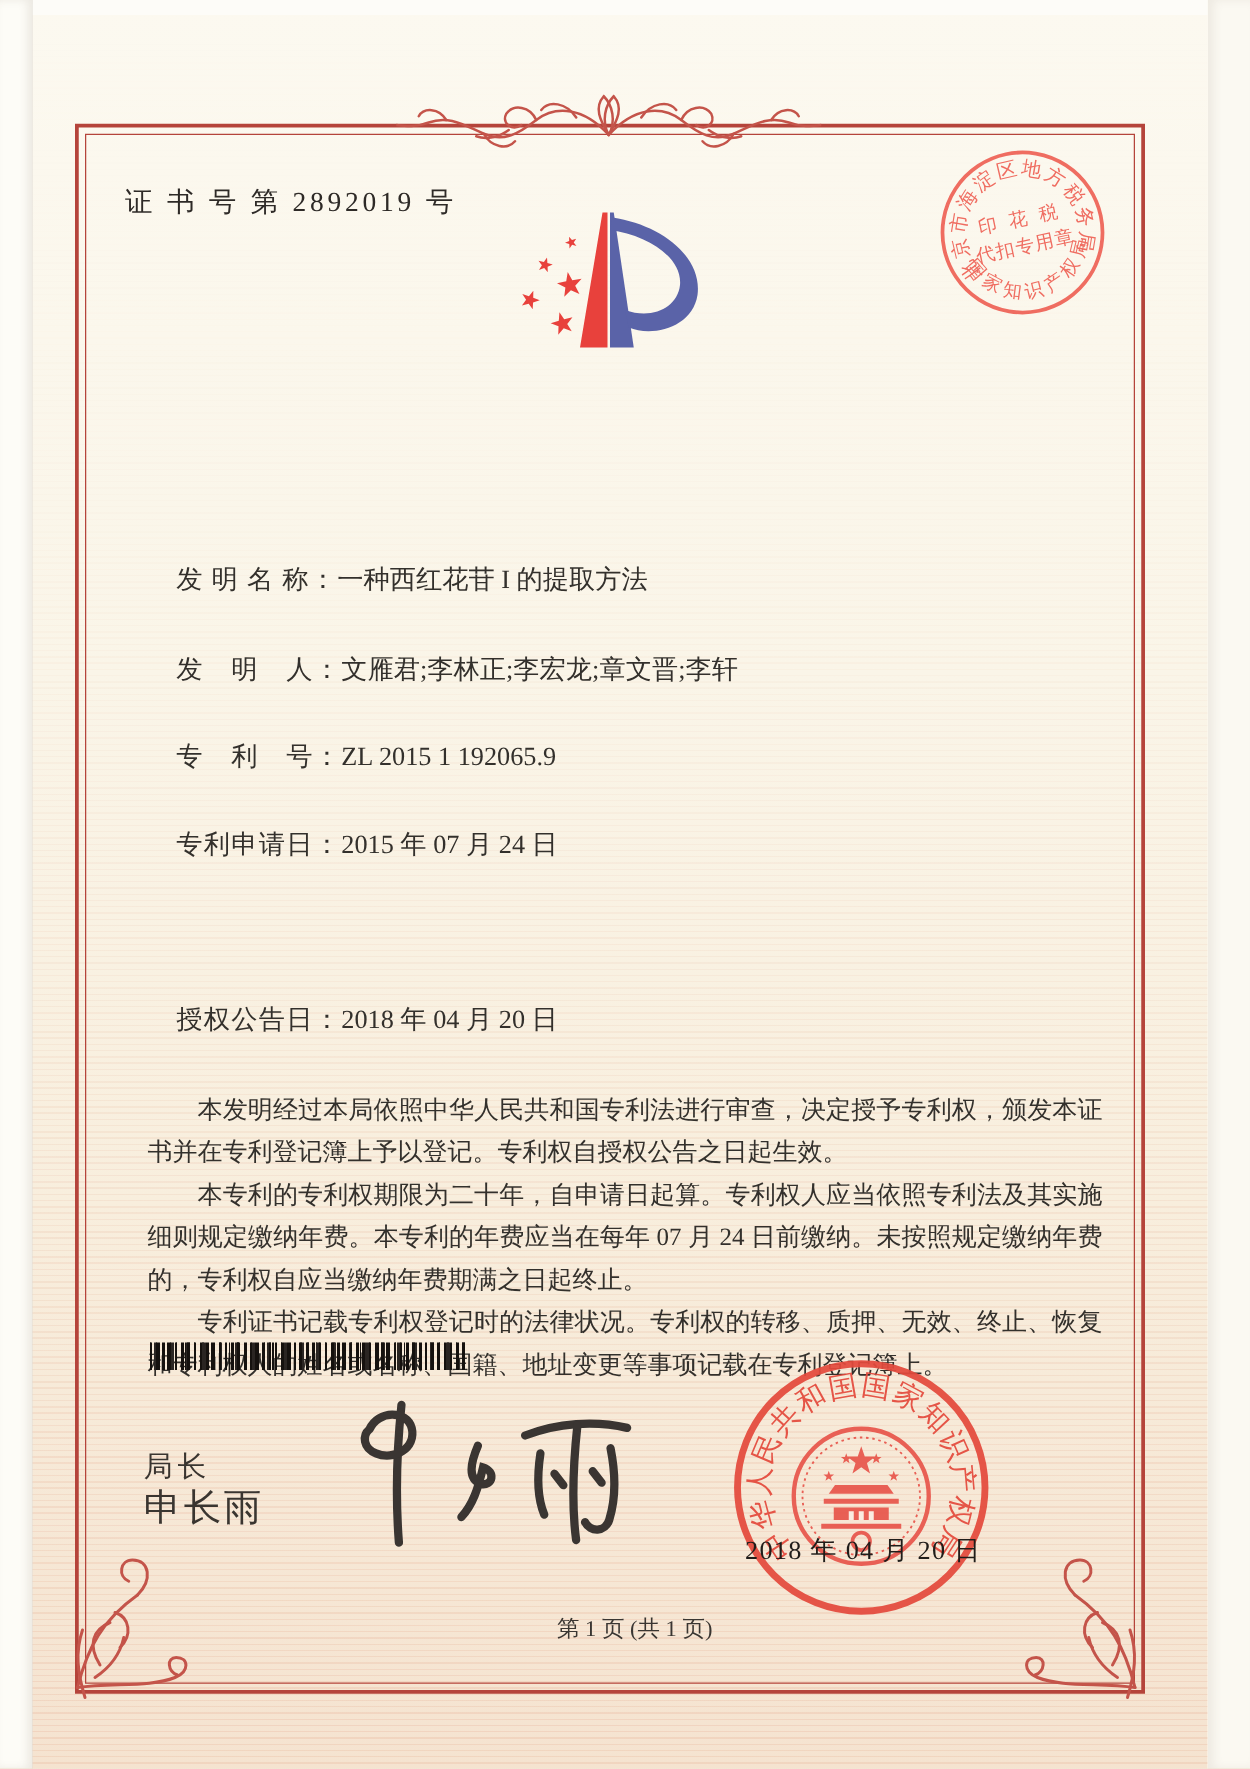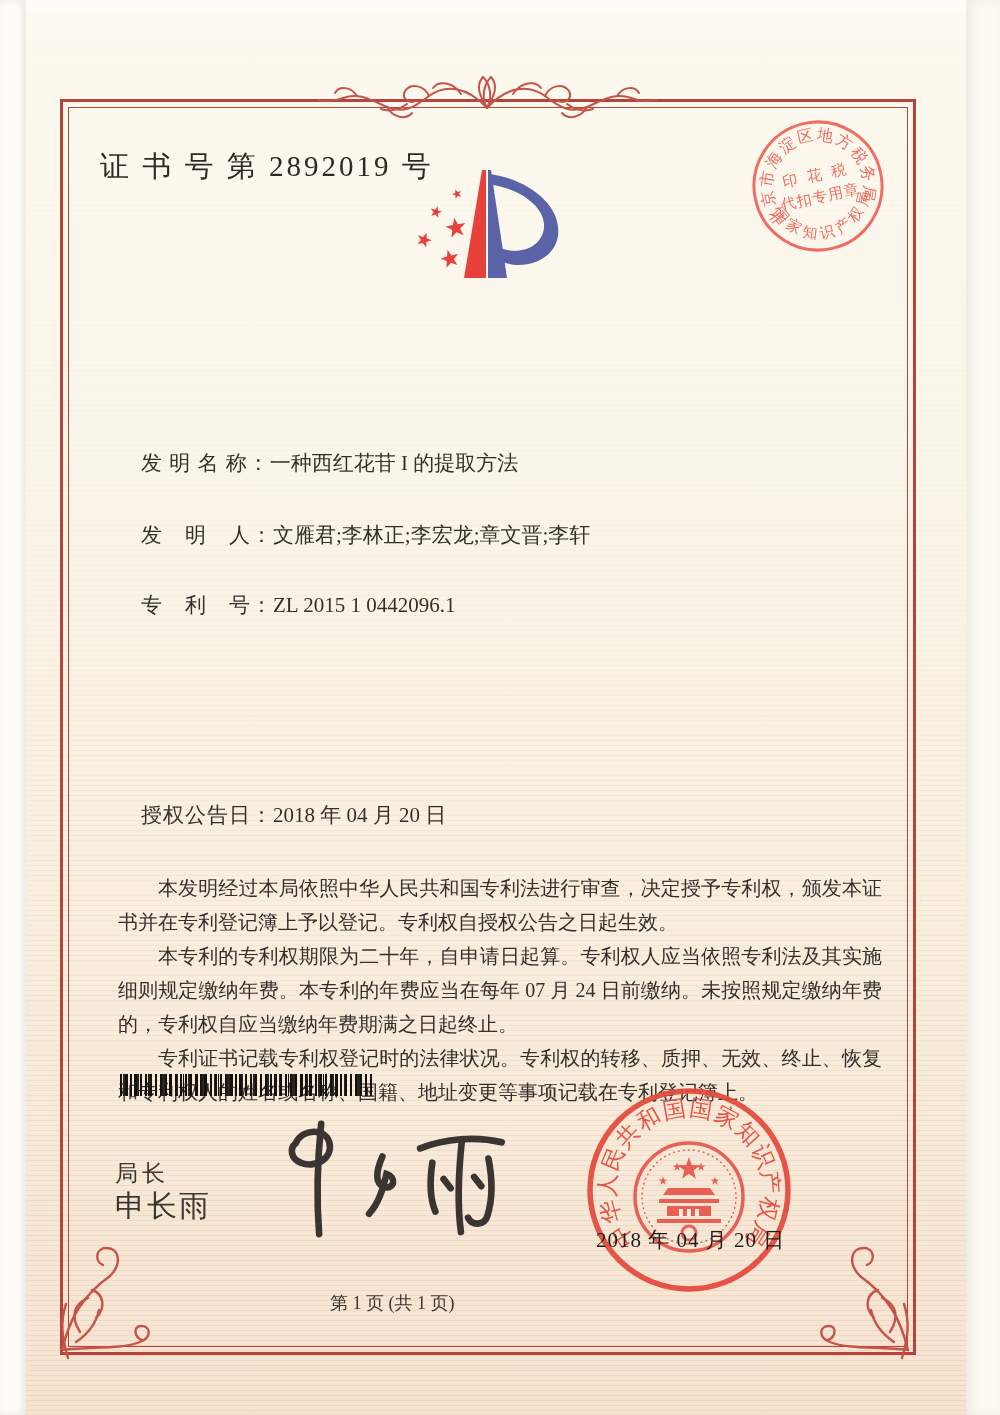--- a/index.html
+++ b/index.html
@@ -9,39 +9,39 @@
   .texture{position:absolute;inset:0;pointer-events:none;
     background:repeating-linear-gradient(180deg,rgba(219,126,94,.17) 0,rgba(219,126,94,.17) 1px,rgba(255,255,255,0) 1px,rgba(255,255,255,0) 5px);
     -webkit-mask-image:linear-gradient(180deg,rgba(0,0,0,0) 0%,rgba(0,0,0,.12) 30%,rgba(0,0,0,.5) 62%,rgba(0,0,0,.85) 100%);
     mask-image:linear-gradient(180deg,rgba(0,0,0,0) 0%,rgba(0,0,0,.12) 30%,rgba(0,0,0,.5) 62%,rgba(0,0,0,.85) 100%);}
   .edge-left{position:absolute;left:0;top:0;width:26px;height:1415px;background:#fdfcf7;box-shadow:inset -4px 0 7px rgba(90,70,50,.10);}
   .edge-right{position:absolute;right:0;top:0;width:34px;height:1415px;background:#fbf9f2;box-shadow:inset 5px 0 8px rgba(90,70,50,.08);}
   .edge-top{position:absolute;left:0;top:0;width:1000px;height:12px;background:#fdfcf8;}
   
   .frame-outer{position:absolute;left:60px;top:99px;width:850px;height:1250px;border:3px solid #b5443b;}
   .frame-inner{position:absolute;left:5px;top:5px;right:5px;bottom:5px;border:1px solid #b5443b;}
-  .cert-no{position:absolute;left:100px;top:147px;font-size:29px;letter-spacing:3px;color:#2e2a27;white-space:pre;}
+  .cert-no{position:absolute;left:100px;top:147px;font-size:22px;letter-spacing:3px;color:#2e2a27;white-space:pre;}
   .title{position:absolute;left:60px;top:294px;width:850px;text-align:center;font-size:46px;font-weight:600;
     letter-spacing:26px;padding-left:26px;box-sizing:border-box;color:#262220;}
   .field{position:absolute;left:120px;font-size:21px;color:#33302c;white-space:pre;}
   .field .lab{letter-spacing:1px;}
   .paras{position:absolute;left:118px;top:833px;width:764px;font-size:20px;line-height:34px;text-align:justify;color:#33302c;margin-top:38px;}
   .paras p{margin:0;text-indent:2em;}
   .barcode{position:absolute;left:120px;top:1074px;width:252px;height:22px;
     background:
       repeating-linear-gradient(90deg,#15110e 0 2px,rgba(0,0,0,0) 2px 5px),
       repeating-linear-gradient(90deg,rgba(0,0,0,0) 0 3px,#2a2522 3px 6px,rgba(0,0,0,0) 6px 13px),
       repeating-linear-gradient(90deg,#15110e 0 1px,rgba(0,0,0,0) 1px 7px);}
   .officer-title{position:absolute;left:115px;top:1146px;font-size:23px;color:#3a3530;letter-spacing:4px;margin-top:12px;}
   .officer-name{position:absolute;left:115px;top:1186px;font-size:30px;color:#3a3530;letter-spacing:2px;}
   .signature{position:absolute;left:262px;top:1114px;width:255px;height:130px;}
   .tax-stamp{position:absolute;left:748px;top:116px;width:140px;height:140px;transform:rotate(-12deg);opacity:.88;}
   .main-seal{position:absolute;left:584px;top:1085px;width:210px;height:210px;opacity:.93;}
   .seal-date{position:absolute;left:596px;top:1226px;font-size:21px;letter-spacing:1px;color:#201d1a;white-space:pre;}
-  .page-footer{position:absolute;left:330px;top:1291px;width:240px;text-align:left;font-size:18px;color:#3a3632;white-space:pre;}
+  .page-footer{position:absolute;left:330px;top:1291px;width:240px;text-align:right;font-size:18px;color:#3a3632;white-space:pre;}
   .ornament{position:absolute;}
   svg{display:block;}
 </style>
 </head>
 <body>
 
 <div class="page">
   <div class="texture"></div>
   <div class="edge-top"></div>
   <div class="edge-left"></div>
@@ -122,21 +122,24 @@
   </svg>
 
 
   <div class="field" style="top:424px">
     <span class="lab">发 明 名 称：</span><span>一种西红花苷 I 的提取方法</span>
   </div>
   <div class="field" style="top:496px">
     <span class="lab">发　明　人：</span><span>文雁君;李林正;李宏龙;章文晋;李轩</span>
   </div>
   <div class="field" style="top:566px">
-    <span class="lab">专　利　号：</span><span>ZL 2015 1 0442096.1</span>
+    <span class="lab">专　利　号：</span><span>ZL 2015 1 192065.9</span>
+  </div>
+  <div class="field" style="top:636px">
+    <span class="lab">专利申请日：</span><span>2015 年 07 月 24 日</span>
   </div>
   <div class="field" style="top:776px">
     <span class="lab">授权公告日：</span><span>2018 年 04 月 20 日</span>
   </div>
 
   <div class="paras">
     <p>本发明经过本局依照中华人民共和国专利法进行审查，决定授予专利权，颁发本证书并在专利登记簿上予以登记。专利权自授权公告之日起生效。</p>
     <p>本专利的专利权期限为二十年，自申请日起算。专利权人应当依照专利法及其实施细则规定缴纳年费。本专利的年费应当在每年 07 月 24 日前缴纳。未按照规定缴纳年费的，专利权自应当缴纳年费期满之日起终止。</p>
     <p>专利证书记载专利权登记时的法律状况。专利权的转移、质押、无效、终止、恢复和专利权人的姓名或名称、国籍、地址变更等事项记载在专利登记簿上。</p>
   </div>

